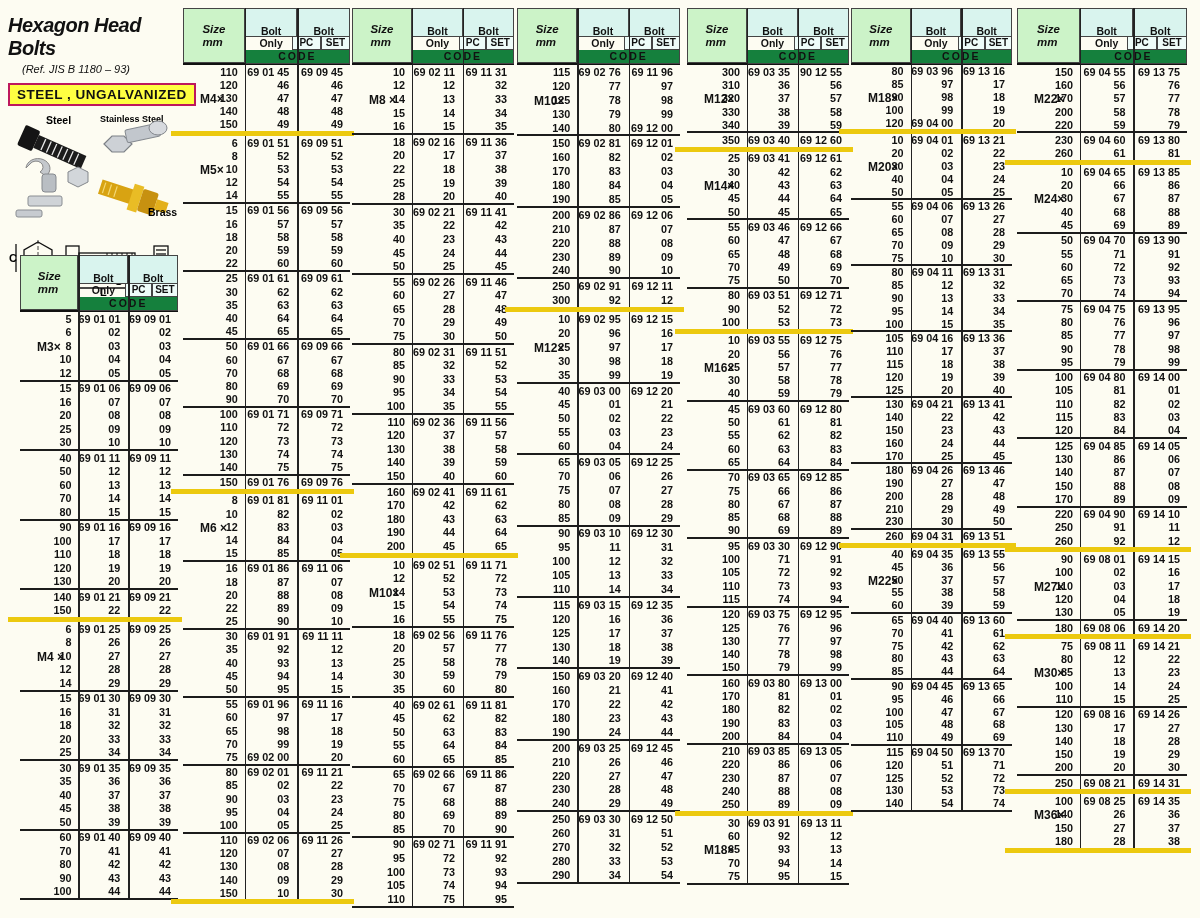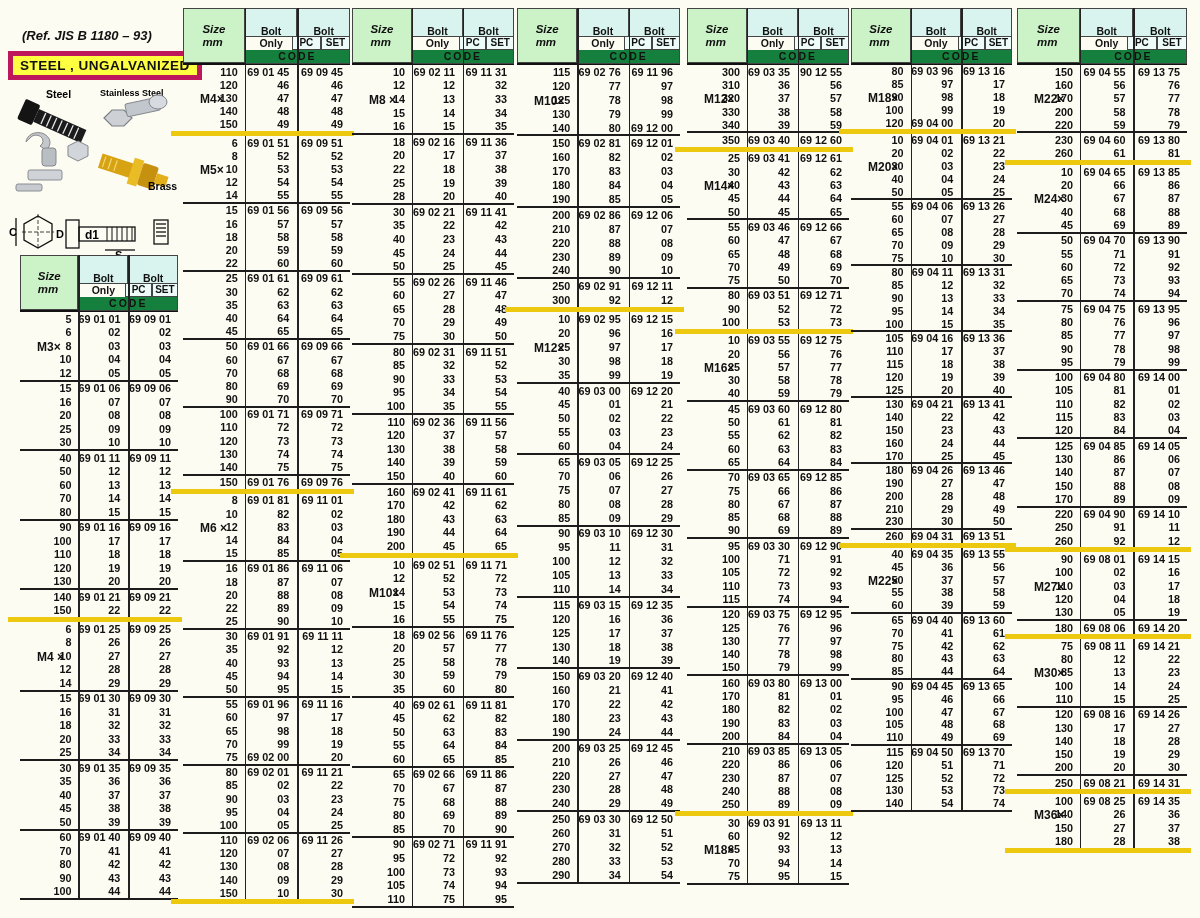--- a/index.html
+++ b/index.html
@@ -2,22 +2,22 @@
 <html><head>
 <meta charset="utf-8">
 <style>
   * { margin:0; padding:0; box-sizing:border-box; }
   html,body { width:1200px; height:918px; }
   body { position:relative; background:#fdfcf2; font-family:"Liberation Sans", sans-serif; color:#111; overflow:hidden; }
 
   
   .left-panel { position:absolute; left:8px; top:14px; width:172px; }
   .title { font-size:20px; font-weight:bold; font-style:italic; letter-spacing:-0.5px; }
-  .subtitle { font-size:13px; font-weight:bold; font-style:italic; margin:14px 0 8px 14px; }
-  .banner { display:inline-block; background:#ffff42; border:5px solid #be185d; font-size:13.5px; font-weight:bold; padding:2px 7px; letter-spacing:0.5px; margin-bottom:6px; white-space:nowrap; }
+  .subtitle { font-size:11px; font-weight:normal; font-style:italic; margin:3px 0 8px 14px; }
+  .banner { display:inline-block; background:#ffff42; border:2px solid #be185d; font-size:13.5px; font-weight:bold; padding:2px 7px; letter-spacing:0.5px; margin-bottom:6px; white-space:nowrap; }
 
   
   .bolt-table { position:absolute; font-weight:bold; }
   .vline { position:absolute; top:0; bottom:0; width:1.5px; background:#222; z-index:2; }
   .vl1 { left:37%; } .vl2 { left:68.5%; }
 
   .thead { display:flex; border-bottom:2.5px solid #111; height:57px; }
   .h-size { width:37%; background:#ccf3c8; border:1.3px solid #444; display:flex; flex-direction:column; justify-content:center; align-items:center; font-size:11.5px; line-height:13px;font-style:italic; }
   .h-right { width:63%; display:flex; flex-direction:column; }
   .h-bolt { display:flex; height:29px; }
@@ -36,20 +36,21 @@
   .gsep { position:relative; z-index:3; }
   .gsep.thick { height:2px; background:#1c1c1c; }
   .gsep.yellow { height:5px; background:#ecc90f; margin-left:-12px; width:calc(100% + 16px); }
 
   svg text { font-family:"Liberation Sans", sans-serif; }
 </style>
 </head>
 <body>
 
 <div class="left-panel">
+  <div class="title">Hexagon Head Bolts</div>
   <div class="subtitle">(Ref. JIS B 1180 – 93)</div>
   <div class="banner">STEEL , UNGALVANIZED</div>
 
   <svg width="172" height="116" viewBox="0 0 172 116">
     <text x="38" y="12" font-size="10.5" font-weight="bold">Steel</text>
     <text x="92" y="10" font-size="9" font-weight="bold">Stainless Steel</text>
 
     <g transform="rotate(24 45 38)">
       <rect x="10" y="26" width="16" height="22" rx="2" fill="#141414"></rect>
       <rect x="26" y="30" width="52" height="14" fill="#1b1b1b"></rect>

